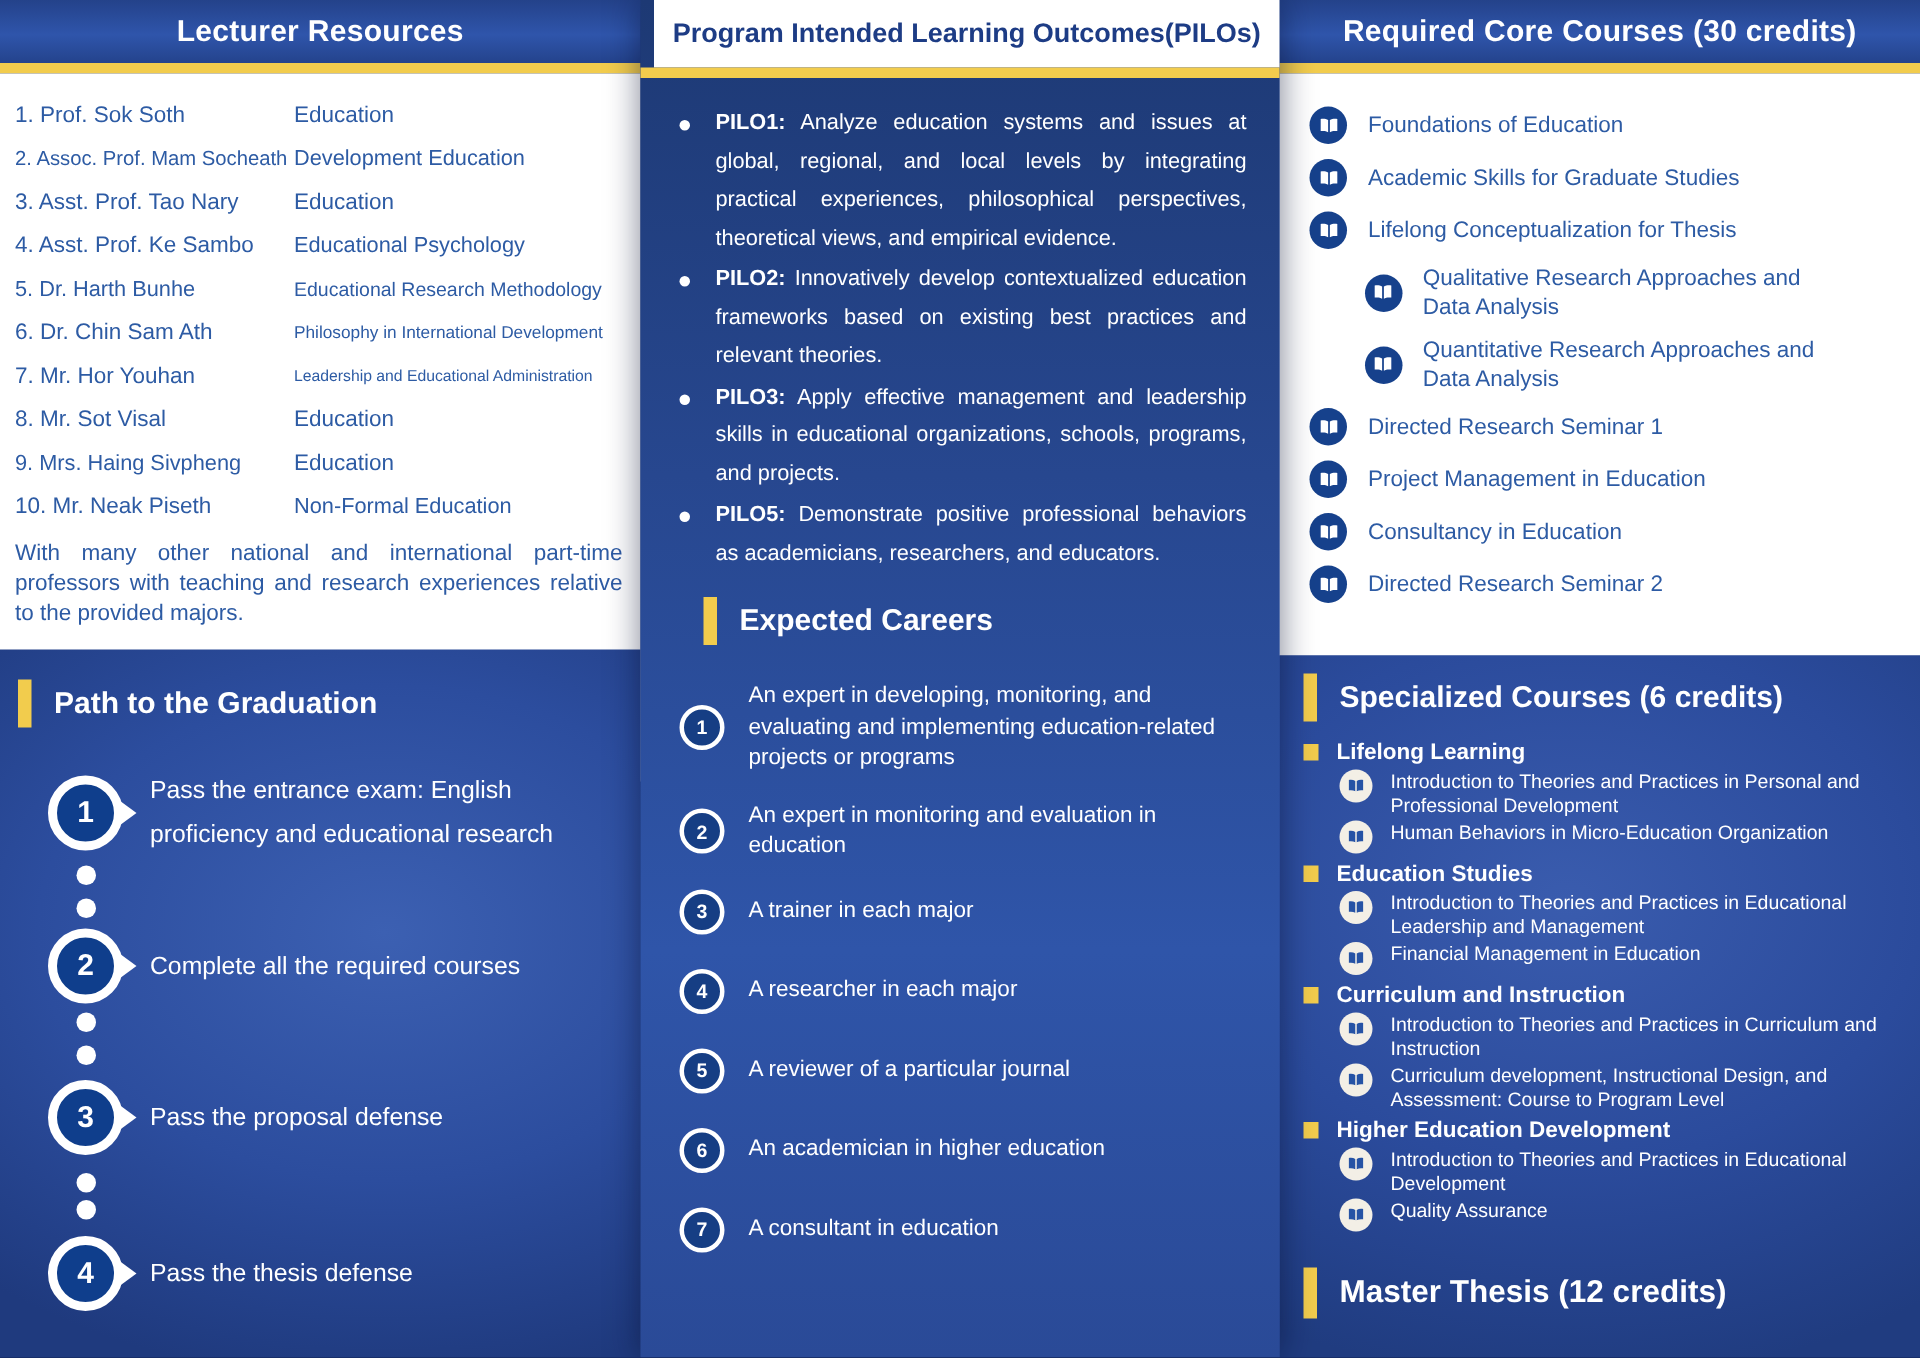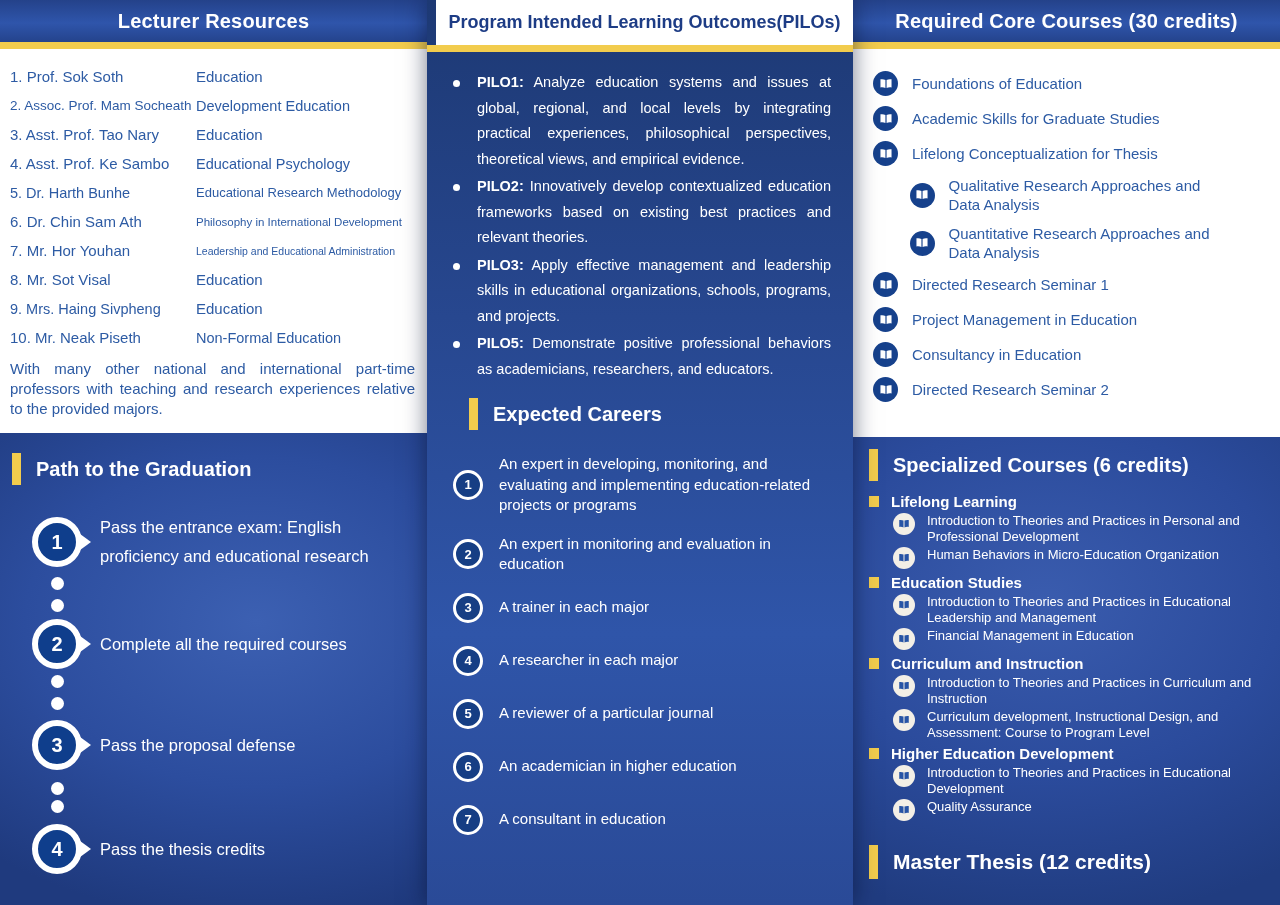--- a/index.html
+++ b/index.html
@@ -174,21 +174,21 @@
         <span>3</span>
       </div>
       <div class="step-text" style="top:298px">Pass the proposal defense</div>
 
       <span class="sdot" style="top:349px"></span>
       <span class="sdot" style="top:367px"></span>
 
       <div class="step" style="top:391px">
         <span>4</span>
       </div>
-      <div class="step-text" style="top:402px">Pass the thesis credits</div>
+      <div class="step-text" style="top:402px">Pass the thesis defense</div>
     </div>
   </div>
 
   <div class="col c2">
     <div class="white-header">
       <span>Program Intended Learning Outcomes(PILOs)</span>
     </div>
     <div class="yellow"></div>
 
     <div class="c2-body">

